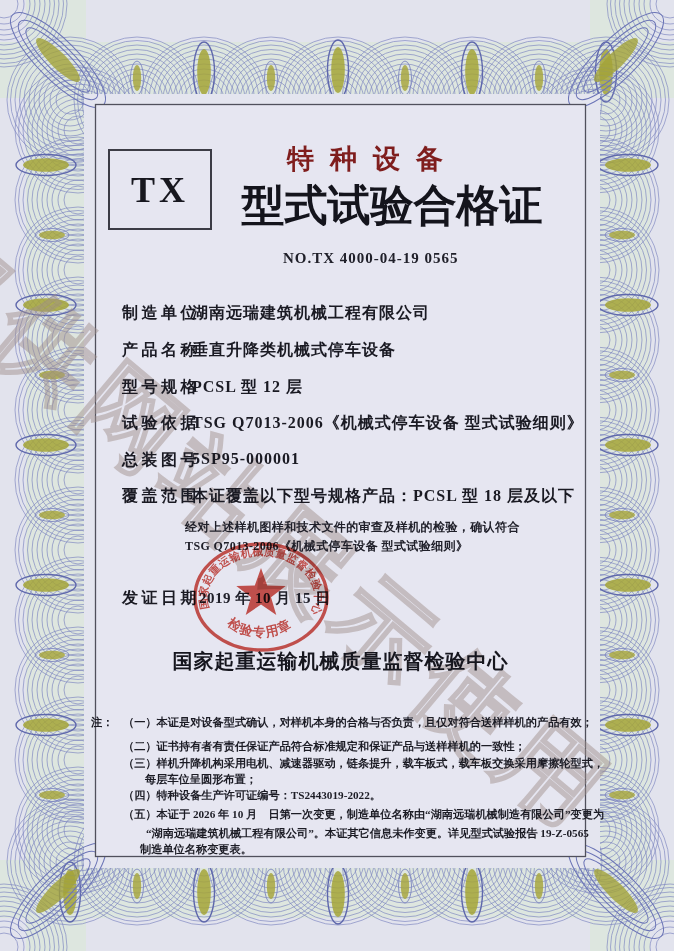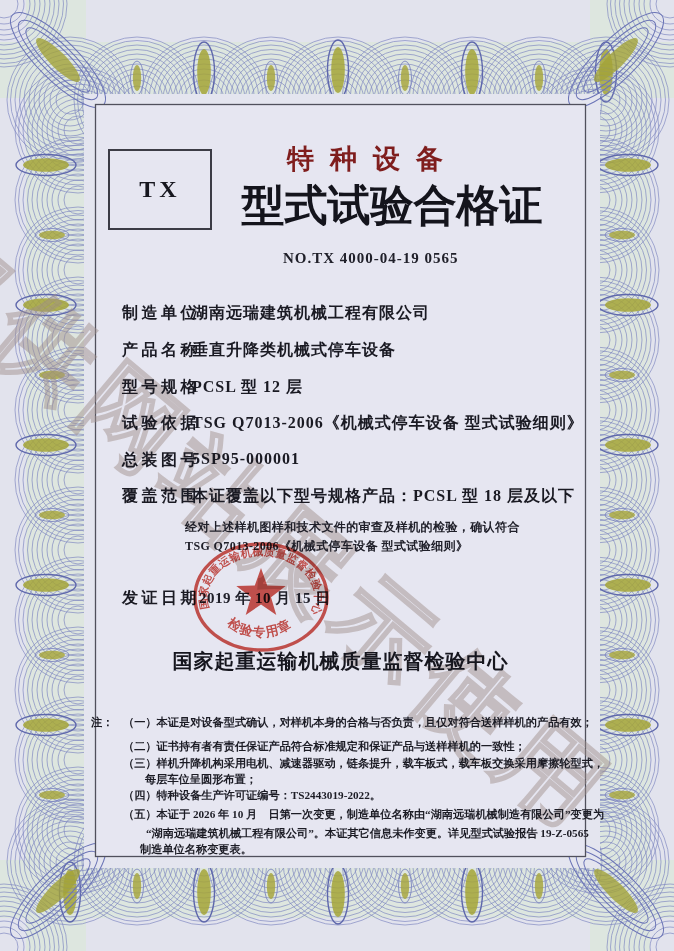--- a/index.html
+++ b/index.html
@@ -17,21 +17,21 @@
     z-index:3;left:-34px;top:196px;transform:rotate(40deg);transform-origin:0 0;
     font-family:"Liberation Sans","DejaVu Sans",sans-serif;
     font-size:98px;font-weight:bold;letter-spacing:12px;white-space:nowrap;
     color:transparent;-webkit-text-stroke:2.2px rgba(158,142,138,.48);
     pointer-events:none;
   }
   .content{z-index:4;}
   
   #tx-box{left:108px;top:149px;width:100px;height:77px;border:2px solid #3c3c46;
     display:flex;align-items:center;justify-content:center;
-    font-size:24px;font-weight:bold;letter-spacing:4px;color:#17171f;}
+    font-size:36px;font-weight:bold;letter-spacing:4px;color:#17171f;}
   #title-small{left:287px;top:141px;font-size:27px;letter-spacing:16px;font-weight:600;color:#7f1d1d;}
   #title-large{left:237px;top:177px;width:310px;font-size:43px;font-weight:900;letter-spacing:0px;color:#14141c;text-align:center;}
   #cert-no{left:283px;top:250px;font-size:15px;letter-spacing:1px;font-weight:600;}
   .field-label{left:122px;font-size:16px;letter-spacing:3.5px;font-weight:600;color:#1a1a23;white-space:nowrap;}
   .field-value{left:192px;font-size:16px;letter-spacing:1px;font-weight:600;color:#1a1a23;white-space:nowrap;}
   .concl{left:185px;font-size:12px;letter-spacing:.4px;font-weight:600;white-space:nowrap;}
   #authority{left:95px;top:648px;width:491px;text-align:center;font-size:20px;font-weight:bold;letter-spacing:1px;color:#16161e;}
   .note{font-size:11.2px;font-weight:600;letter-spacing:0;color:#1c1c25;white-space:nowrap;}
   #stamp{z-index:6;left:181px;top:532px;mix-blend-mode:multiply;}
 </style>

